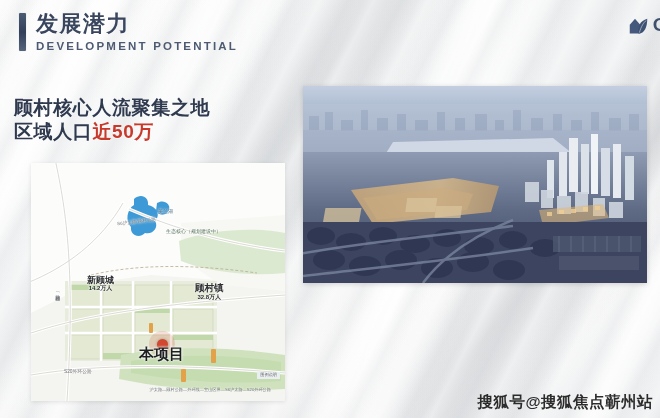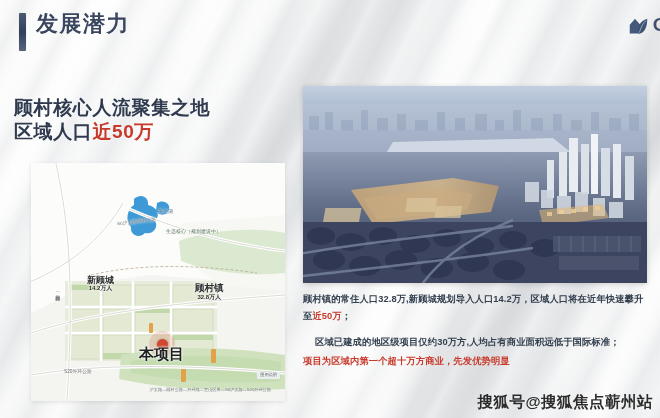--- a/index.html
+++ b/index.html
@@ -222,20 +222,21 @@
 </style>
 </head>
 <body>
 
 <div class="slide">
 
   <div class="header">
     <div class="accent-bar"></div>
     <div class="header-texts">
       <div class="header-cn">发展潜力</div>
+      <div class="header-en">DEVELOPMENT POTENTIAL</div>
     </div>
   </div>
 
   <div class="brand">
     <span class="brand-mark">
       <svg viewBox="0 0 24 22" xmlns="http://www.w3.org/2000/svg">
         <path d="M2 10 L8 3 L14 10 L14 20 L2 20 Z" fill="#45597d"></path>
         <path d="M12 20 C10 13 14 5 22 3 C22 12 19 20 12 20 Z" fill="#3d5173"></path>
         <path d="M13 19 C15 12 18 7 21 5" stroke="#ffffff" stroke-width="1" fill="none" opacity=".55"></path>
       </svg>
@@ -473,21 +474,16 @@
           <line x1="292" y1="150" x2="292" y2="166"></line>
         <line x1="304" y1="150" x2="304" y2="166"></line>
           <line x1="316" y1="150" x2="316" y2="166"></line>
         <line x1="328" y1="150" x2="328" y2="166"></line>
       </g>
 
       <rect x="0" y="0" width="344" height="197" fill="none"></rect>
     </svg>
   </div>
 
-  <div class="body-copy">
-    <p><span>顾村镇的常住人口32.8万,新顾城规划导入人口14.2万，区域人口将在近年快速攀升至</span><span class="em-red">近50万</span><span>；</span></p>
-    <p class="p-indent">区域已建成的地区级项目仅约30万方,人均占有商业面积远低于国际标准；</p>
-    <p class="line-red">项目为区域内第一个超十万方商业，先发优势明显</p>
-  </div>
 
   <div class="watermark">搜狐号@搜狐焦点蕲州站</div>
 
 </div>
 
 </body></html>

